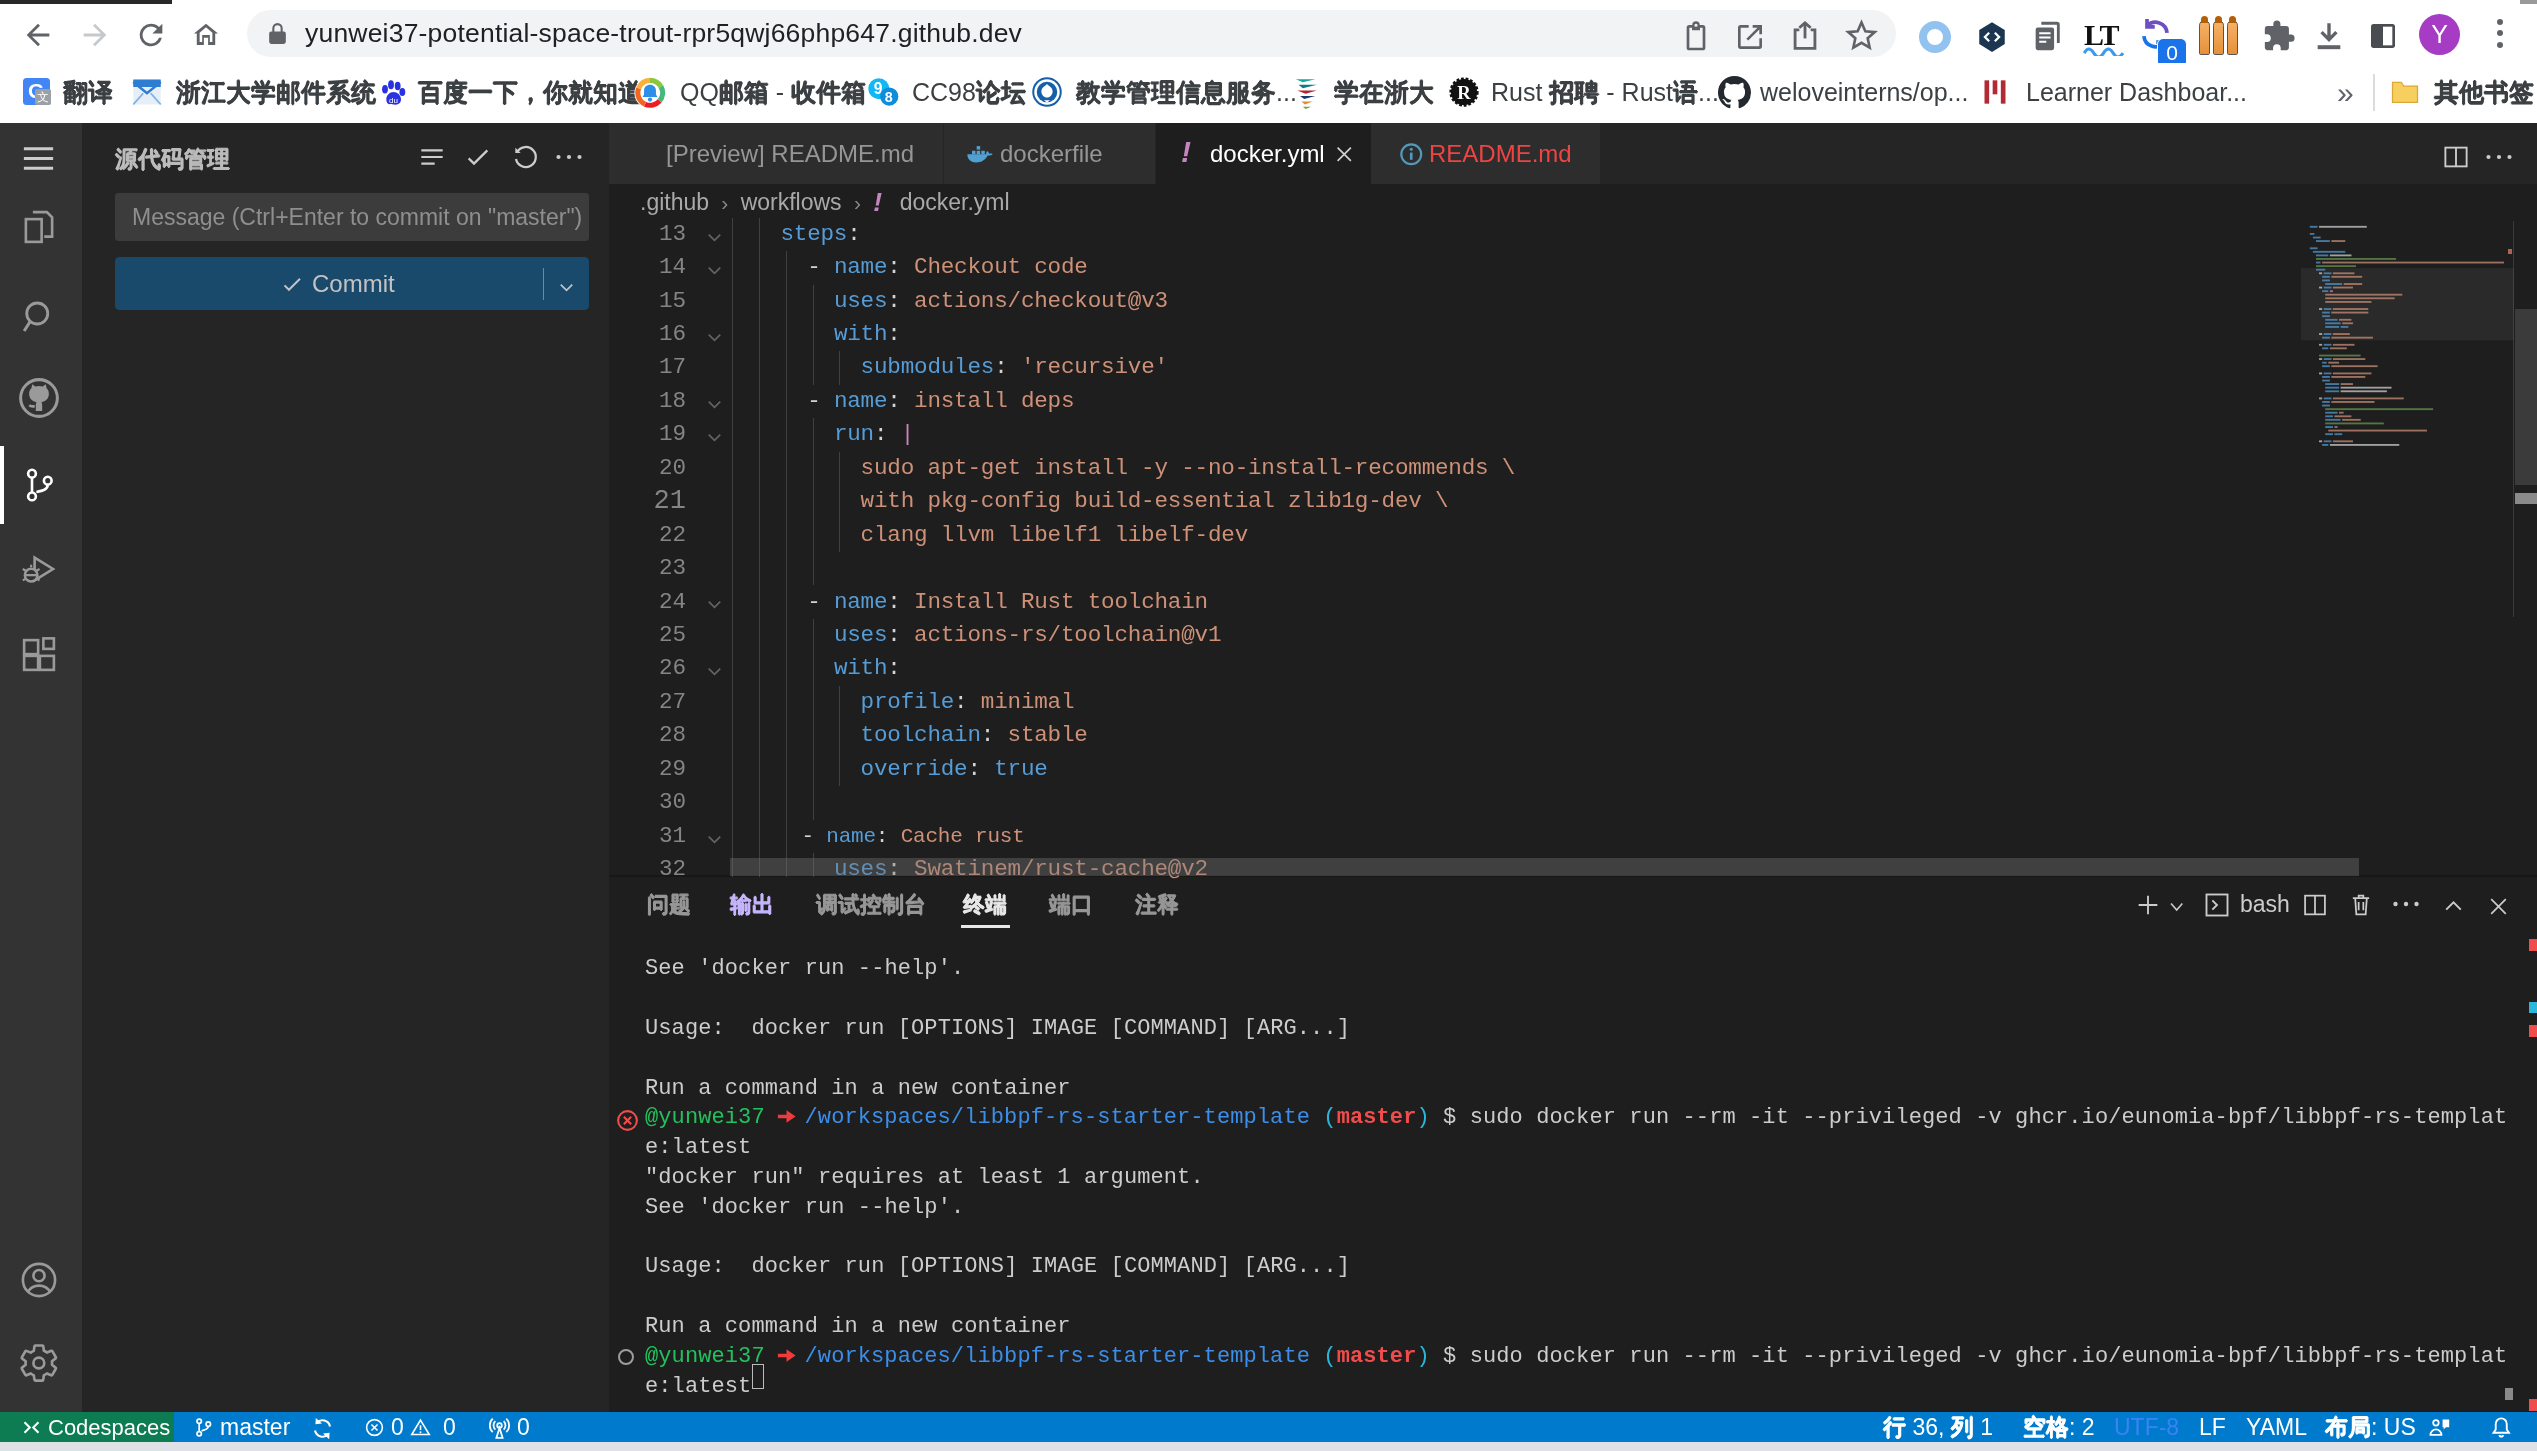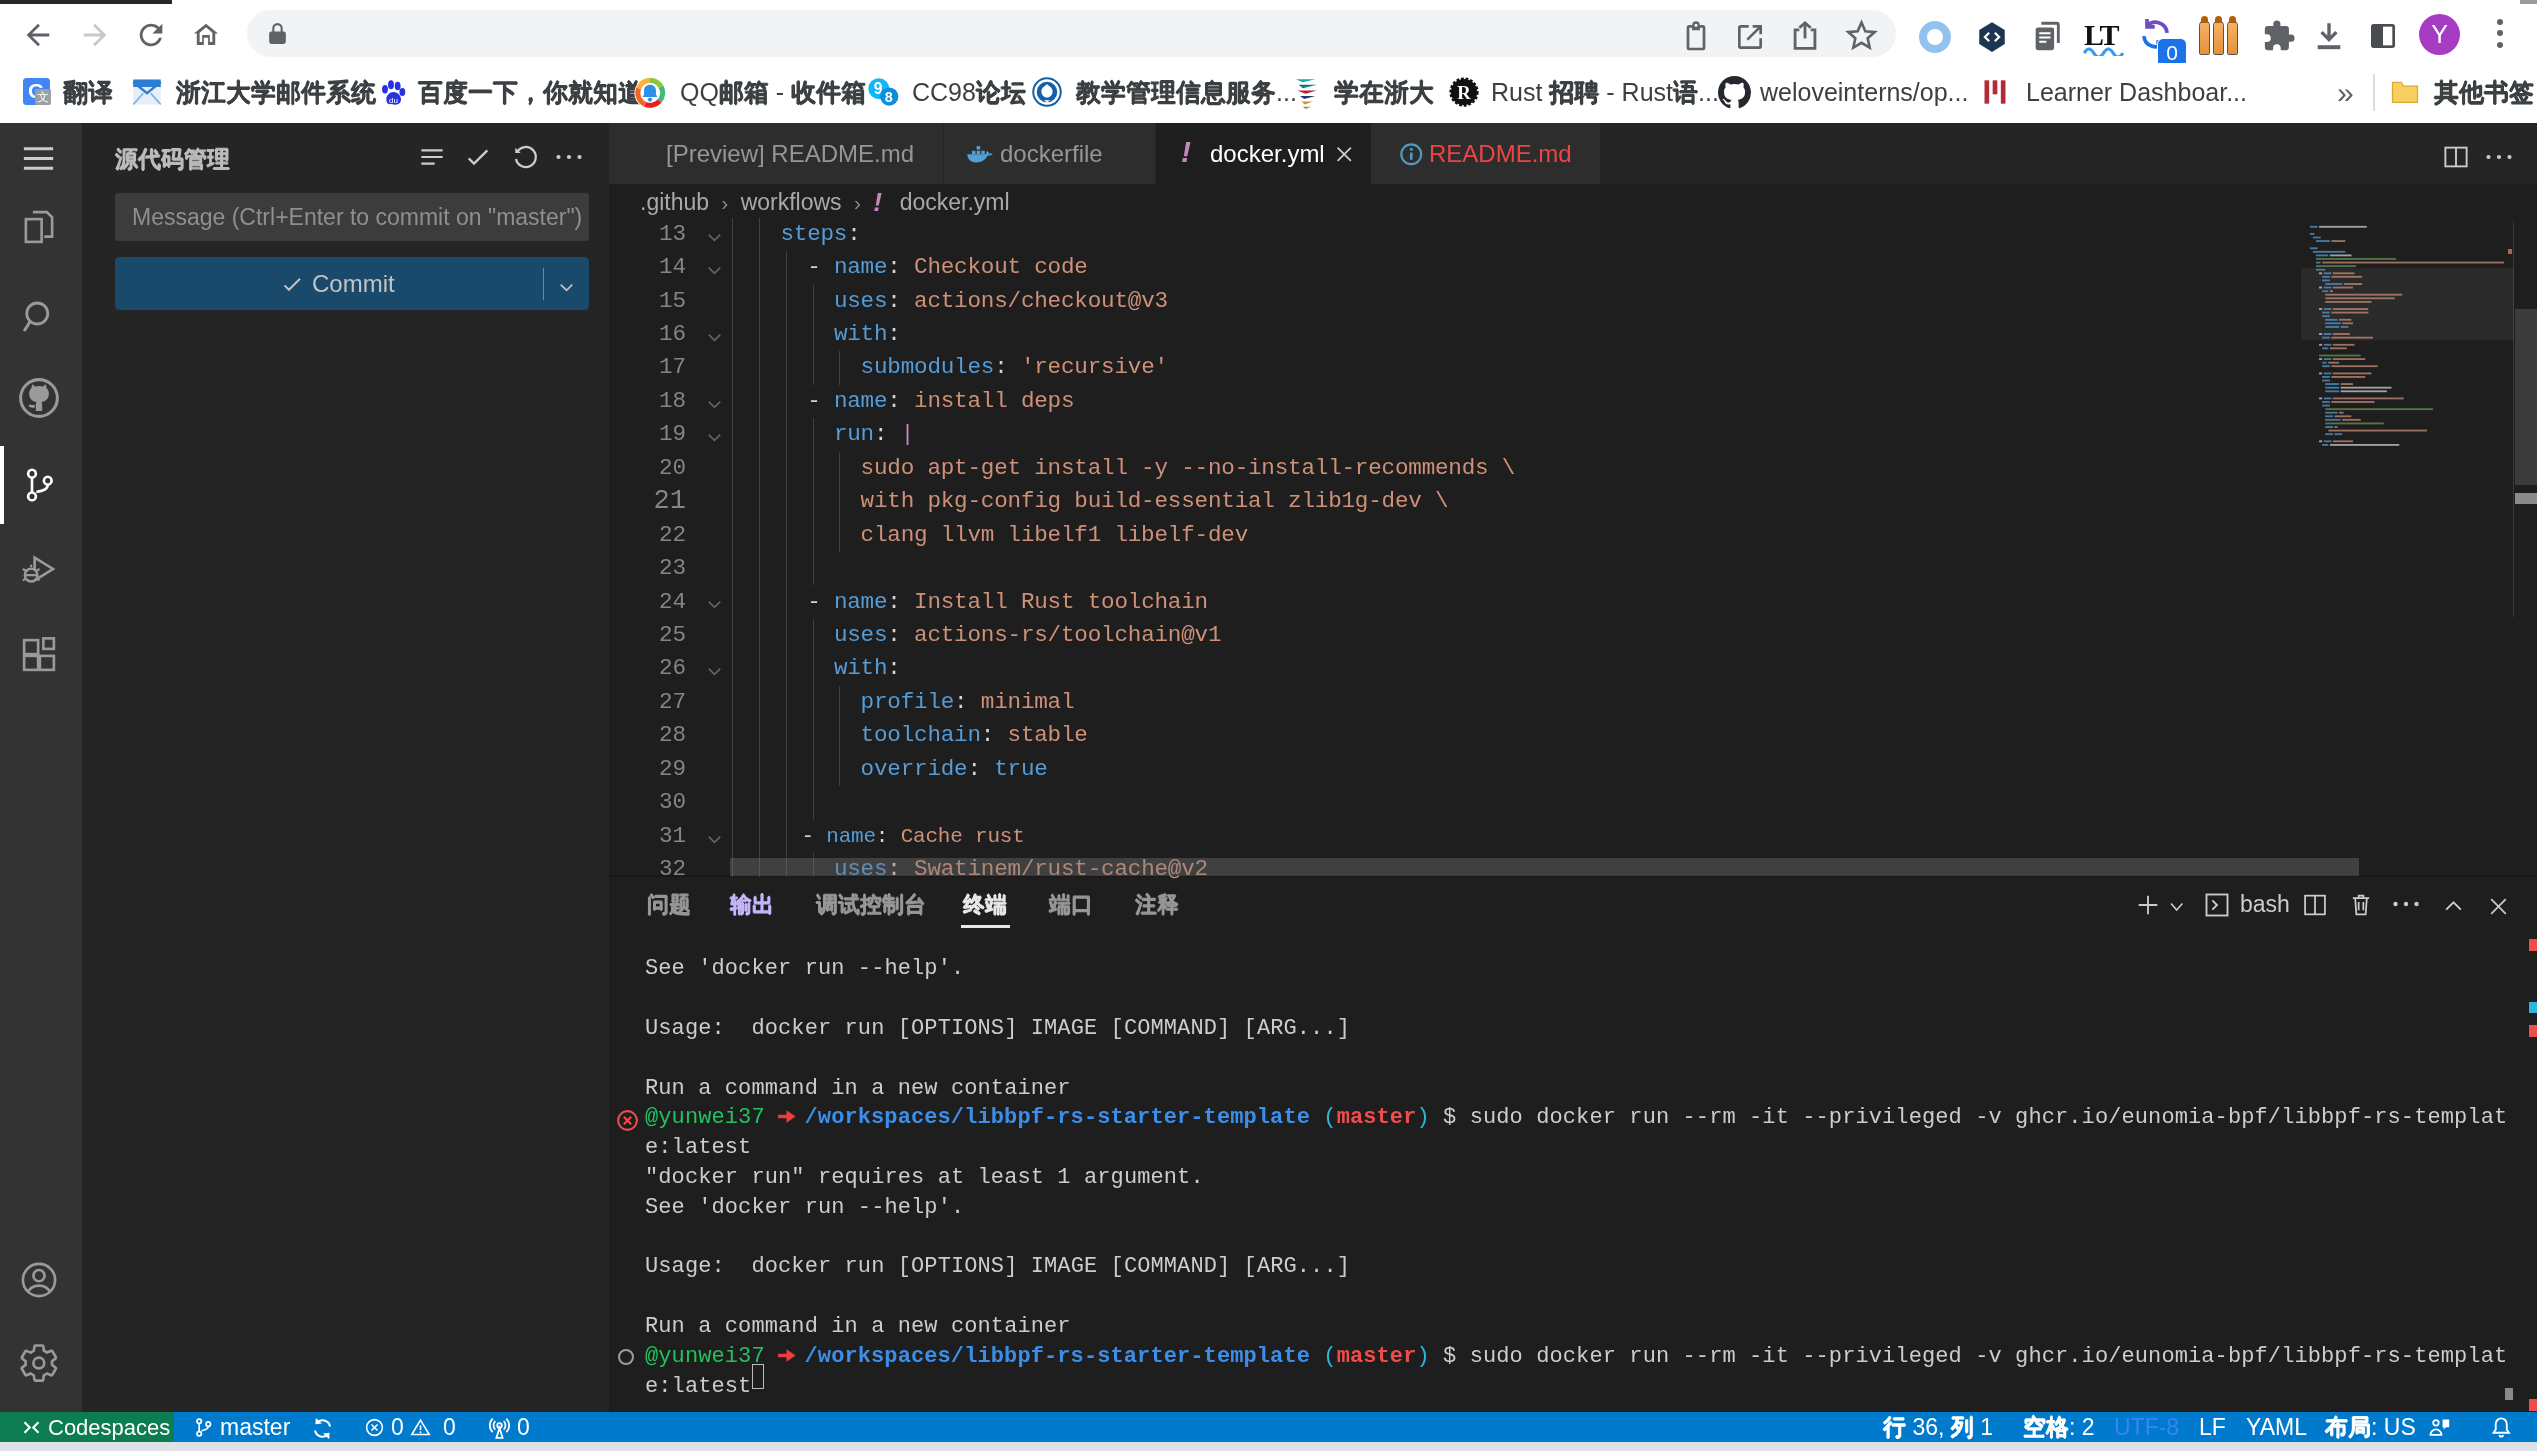--- a/index.html
+++ b/index.html
@@ -8,21 +8,21 @@
 .mono{font-family:"Liberation Mono",monospace}
 #toolbar{left:0;top:3.5px;width:2538px;height:60px;background:#fff}
 #bookmarks{left:0;top:63px;width:2538px;height:59px;background:#fff}
 .bm{position:absolute;top:0;height:59px;display:flex;align-items:center;color:#3c4043;font-size:25px;white-space:pre}
 #wb{left:0;top:123px;width:2538px;height:1289px;background:#1e1e1e}
 .ln{position:absolute;left:609px;width:77px;text-align:right;color:#858585}
 .cl{position:absolute;white-space:pre;color:#d4d4d4}
 .k{color:#569cd6}.s{color:#ce9178}.p{color:#c586c0}.w{color:#d4d4d4}
 .tl{position:absolute;white-space:pre;color:#cccccc}
 .cj{text-shadow:0.8px 0 0 currentColor,-0.8px 0 0 currentColor,0 0.8px 0 currentColor,0 -0.8px 0 currentColor}
-.tg{color:#23c15e}.tb{color:#3b8eea;font-weight:bold}
+.tg{color:#23c15e}.tb{color:#3b8eea;font-weight:normal}
 .ar{position:relative;display:inline-block;width:13.2px}
 .ar svg{position:absolute;left:-2.6px;top:-18.5px}.trb{color:#f14c4c;font-weight:bold}.tc{color:#29b8db}
 </style></head><body>
 <div class="abs" style="left:0;top:0;width:2538px;height:3.5px;background:#ffffff"></div>
 <div class="abs" style="left:0;top:0;width:172px;height:3.5px;background:#282828"></div>
 <div class="abs" style="left:2520px;top:0;width:17.6px;height:3.5px;background:#9a9a9a"></div>
 <div id="toolbar" class="abs">
 <svg class="abs" style="left:21px;top:14px" width="34" height="34" viewBox="0 0 24 24">
       <path d="M20 11H7.8l5.6-5.6L12 4l-8 8 8 8 1.4-1.4L7.8 13H20z" fill="#5f6368"></path>
     </svg>
@@ -32,20 +32,21 @@
 <svg class="abs" style="left:134px;top:14px" width="34" height="34" viewBox="0 0 24 24">
       <path d="M17.65 6.35A7.96 7.96 0 0 0 12 4a8 8 0 1 0 7.73 10h-2.08A6 6 0 1 1 12 6c1.66 0 3.14.69 4.22 1.78L13 11h7V4z" fill="#5f6368"></path>
     </svg>
 <svg class="abs" style="left:189px;top:14px" width="34" height="34" viewBox="0 0 24 24">
       <path d="M12 4 3.5 11h2v8h5v-5h3v5h5v-8h2zM12 6.6l4.5 3.8V17h-1.8v-5H9.3v5H7.5v-6.6z" fill="#5f6368"></path>
     </svg>
 <div class="abs" style="left:247px;top:6.2px;width:1649px;height:47px;background:#f1f3f4;border-radius:24px"></div>
 <svg class="abs" style="left:265px;top:17px" width="25" height="25" viewBox="0 0 24 24">
       <path d="M12 2a5 5 0 0 0-5 5v3H6a2 2 0 0 0-2 2v8a2 2 0 0 0 2 2h12a2 2 0 0 0 2-2v-8a2 2 0 0 0-2-2h-1V7a5 5 0 0 0-5-5zm-3 5a3 3 0 0 1 6 0v3H9z" fill="#5f6368"></path>
     </svg>
+<div class="abs" style="left:305px;top:0;height:60px;display:flex;align-items:center;font-size:26.5px;color:#202124;letter-spacing:0.2px">yunwei37-potential-space-trout-rpr5qwj66php647.github.dev</div>
 <svg class="abs" style="left:1680px;top:17px" width="32" height="32" viewBox="0 0 24 24">
       <path d="M17 3h-2.2a2.8 2.8 0 0 0-5.6 0H7a2 2 0 0 0-2 2v15a2 2 0 0 0 2 2h10a2 2 0 0 0 2-2V5a2 2 0 0 0-2-2zm-5-1a1.2 1.2 0 1 1 0 2.4A1.2 1.2 0 0 1 12 2zm5 18H7V5h2v2h6V5h2z" fill="#5f6368"></path>
     </svg>
 <svg class="abs" style="left:1734px;top:17px" width="32" height="32" viewBox="0 0 24 24">
       <path d="M5 5v14h14v-6h2v6a2 2 0 0 1-2 2H5a2 2 0 0 1-2-2V5a2 2 0 0 1 2-2h6v2zm9-2h7v7h-2V6.4l-8.3 8.3-1.4-1.4L17.6 5H14z" fill="#5f6368"></path>
     </svg>
 <svg class="abs" style="left:1788px;top:16px" width="34" height="34" viewBox="0 0 24 24">
       <path d="M8 7H5v13h14V7h-3" fill="none" stroke="#5f6368" stroke-width="2"></path>
       <path d="M12 2v11" stroke="#5f6368" stroke-width="2"></path>
       <path d="M8 5.5 12 2l4 3.5" fill="none" stroke="#5f6368" stroke-width="2"></path>

